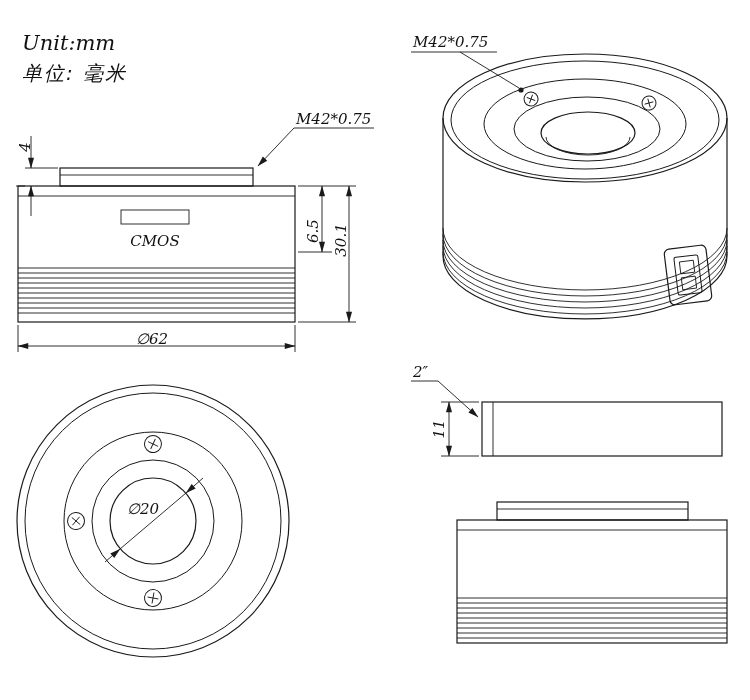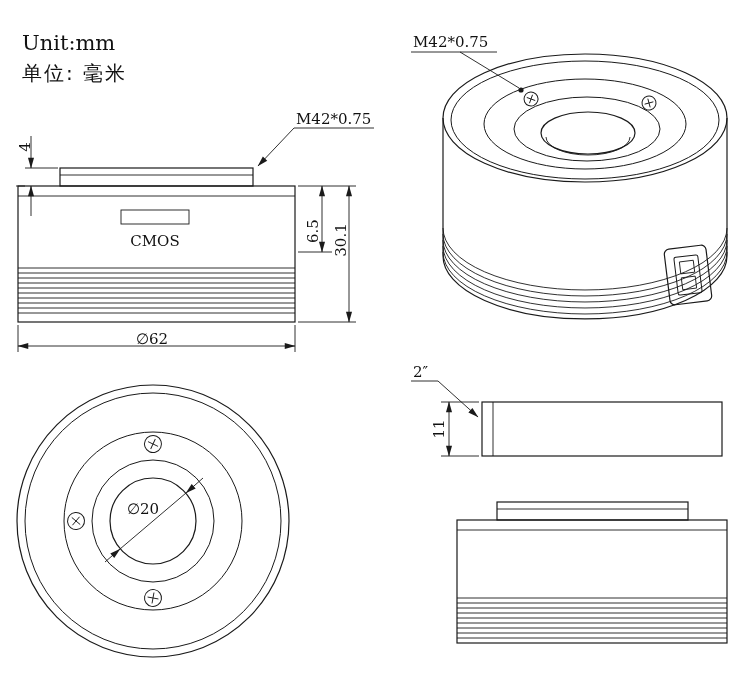--- a/index.html
+++ b/index.html
@@ -1,16 +1,16 @@
 <!DOCTYPE html>
 <html><head>
 <meta charset="utf-8">
 <style>
   html,body{margin:0;padding:0;background:#ffffff;}
-  .page{position:relative;width:750px;height:700px;background:#ffffff;overflow:hidden;}
+  .page{position:relative;width:750px;height:700px;background:#ffffff;overflow:hidden;font-style:italic;}
   svg{display:block;}
   .ln{stroke:#1a1a1a;stroke-width:1.2;fill:none;}
   .med{stroke:#1a1a1a;stroke-width:1;fill:none;}
   .thin{stroke:#1a1a1a;stroke-width:0.9;fill:none;}
   .dimtxt{font-family:"DejaVu Serif",serif;font-size:15px;fill:#111;stroke:none;}
   .hdr{font-family:"DejaVu Serif",serif;font-size:21px;fill:#111;stroke:none;}
   .hdrzh{font-family:"DejaVu Sans",sans-serif;font-size:20px;fill:#111;stroke:none;letter-spacing:2px;}
   .mid{text-anchor:middle;dominant-baseline:central;}
 </style>
 </head>

